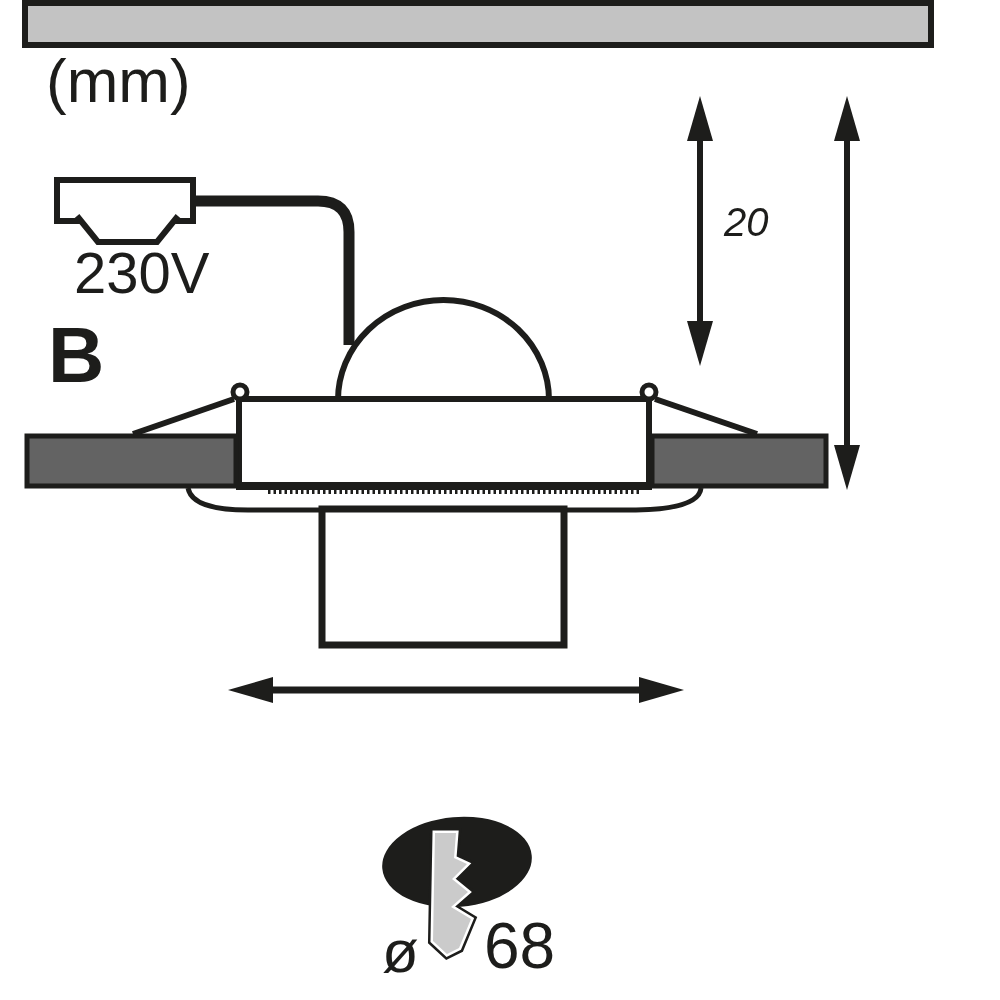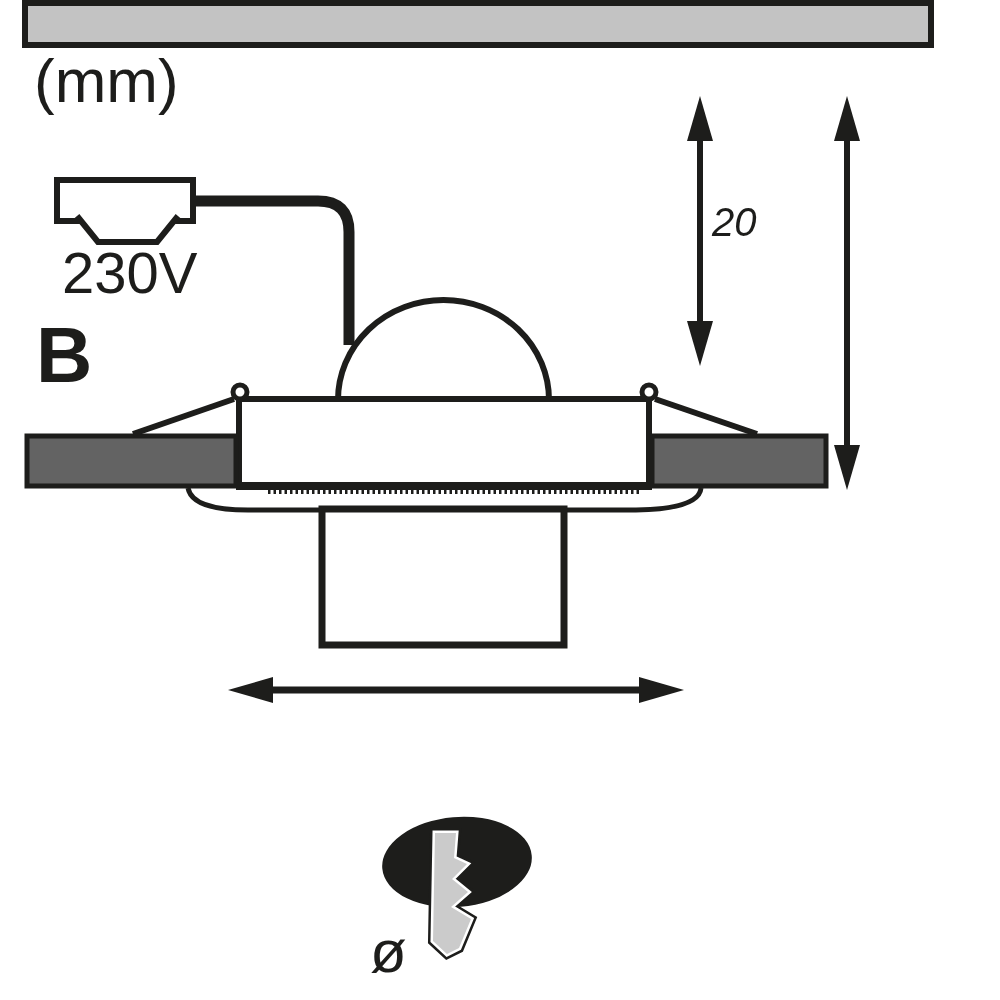--- a/index.html
+++ b/index.html
@@ -13,21 +13,21 @@
   #stage{
     position:relative;width:1000px;height:1000px;
     background:var(--color-background);
     font-family:"Liberation Sans",sans-serif;
     overflow:hidden;
   }
   #stage svg{position:absolute;left:0;top:0;}
   .label{
     position:absolute;color:var(--color-line);
     font-family:"Liberation Sans",sans-serif;
-    line-height:1;white-space:nowrap;user-select:none;
+    line-height:1;white-space:nowrap;user-select:none;margin-left:12px;
   }
   .ln{stroke:var(--color-line);fill:none;}
   .fill-white{fill:#fff;}
   .fill-panel{fill:var(--color-ceiling-panel);}
   .fill-block{fill:var(--color-ceiling-block);}
   .fill-line{fill:var(--color-line);}
   .fill-bolt{fill:var(--color-bolt);}
   .head{fill:var(--color-line);stroke:none;}
 </style>
 </head>
@@ -97,14 +97,15 @@
   <div class="label" style="left:62px;top:244px;font-size:58px;">230V</div>
 
   <div class="label" style="left:36px;top:316px;font-size:78px;font-weight:bold;">B</div>
 
   <div class="label" style="left:712px;top:202px;font-size:40px;font-style:italic;">20</div>
 
 
 
   <div class="label" style="left:370px;top:922px;font-size:60px;">ø</div>
 
+  <div class="label" style="left:472px;top:914px;font-size:64px;">68</div>
 
 </div>
 
 </body></html>

